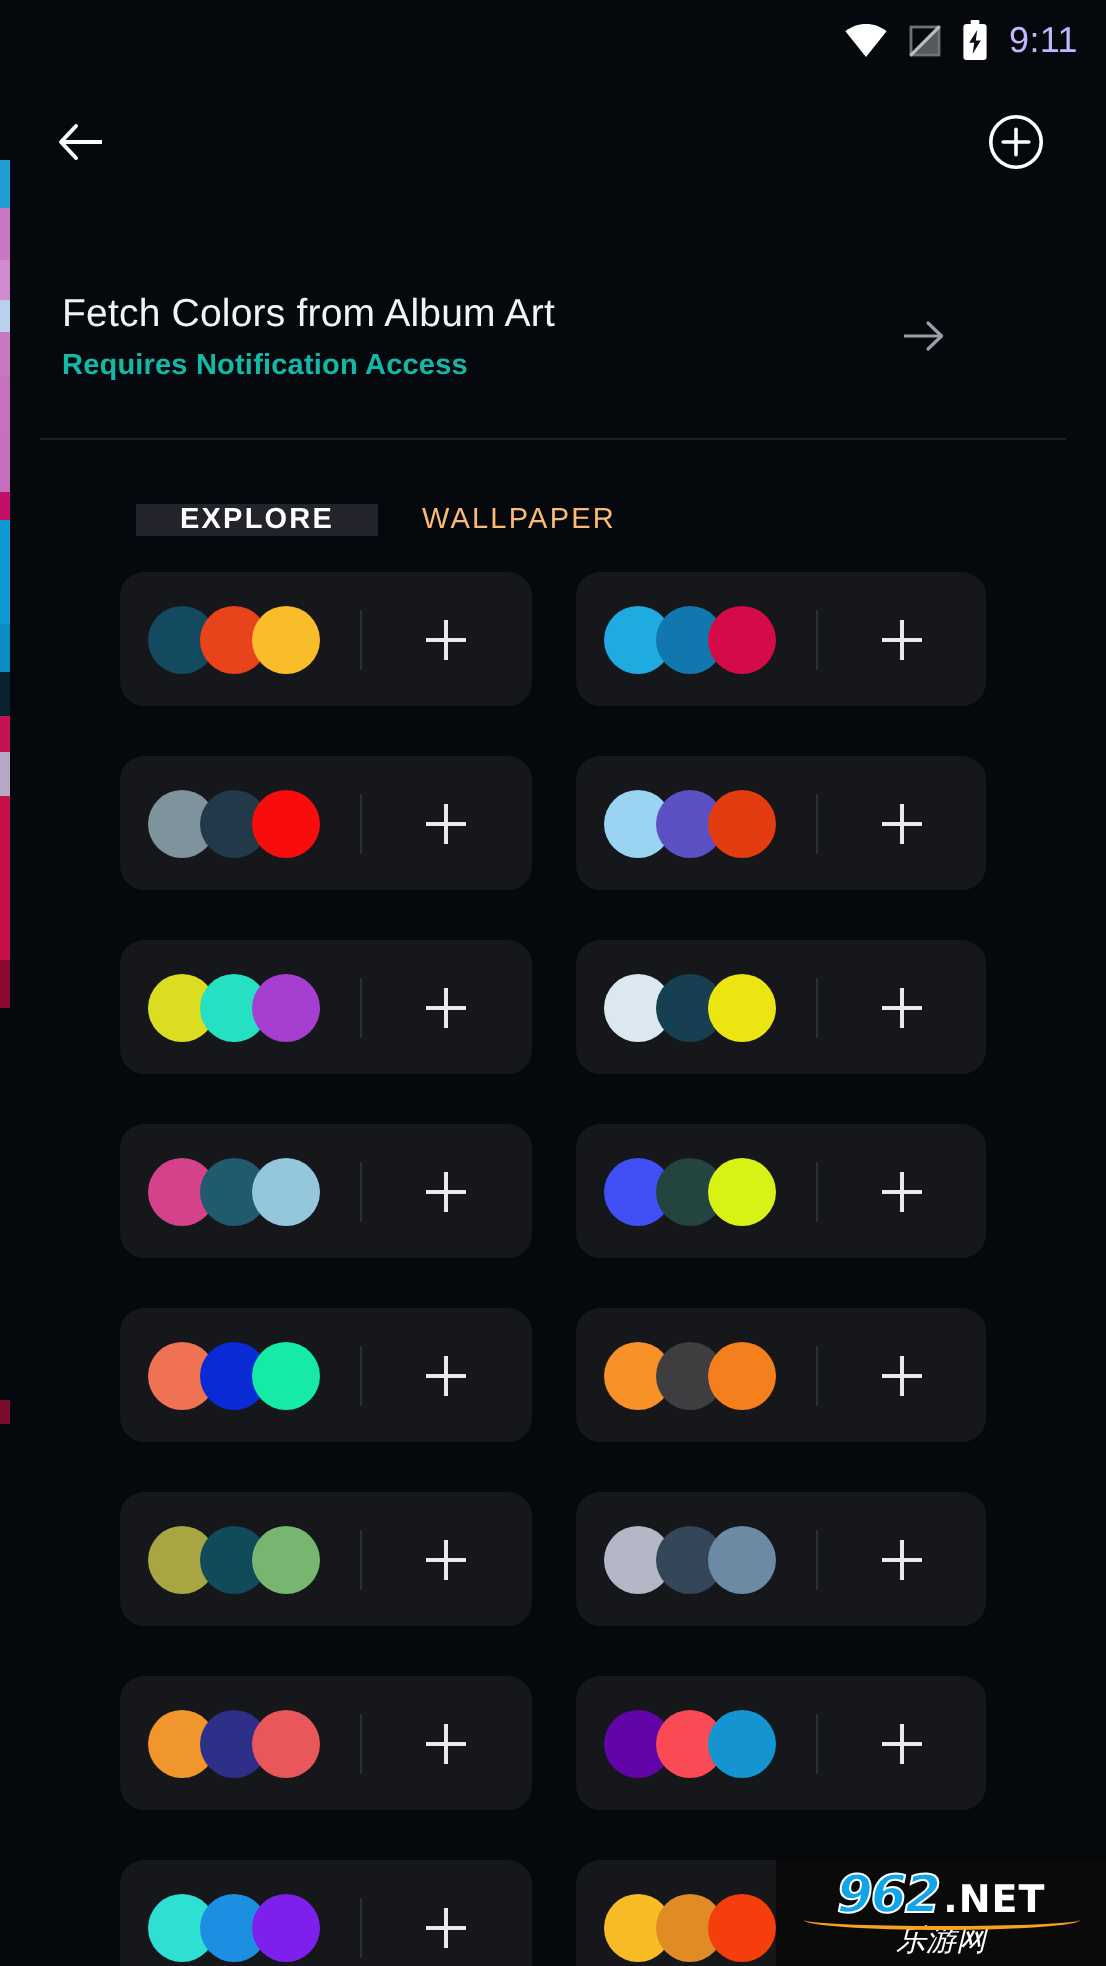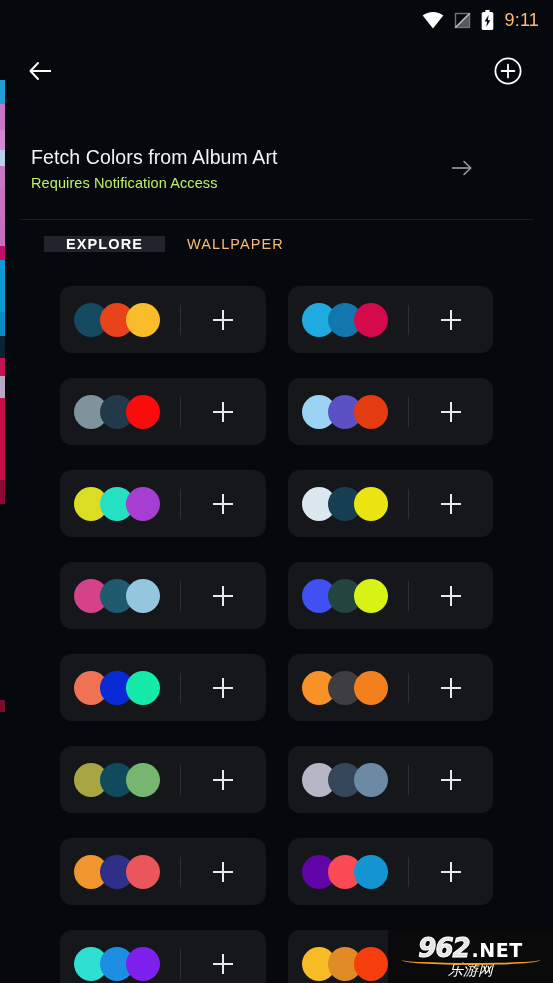--- a/index.html
+++ b/index.html
@@ -28,21 +28,21 @@
   .statusbar {
     position: absolute; left: 0; top: 0;
     width: 553px; height: 40px;
     display: flex; align-items: center; justify-content: flex-end;
     padding-right: 14px;
     background: #05090d;
     z-index: 20;
   }
   .statusbar .sb-icon { margin-left: 10px; display: flex; align-items: center; }
   .sb-time {
-    color: #fdba74; font-size: 18px; margin-left: 11px;
+    color: #c4b5fd; font-size: 18px; margin-left: 11px;
     letter-spacing: .2px; font-weight: 400;
   }
 
   
   .appbar {
     position: absolute; left: 0; top: 40px;
     width: 553px; height: 62px;
     display: flex; align-items: center; justify-content: space-between;
     padding: 0 31px 0 29px;
   }
@@ -62,22 +62,22 @@
 
   .divider {
     position: absolute; left: 20px; top: 219px;
     width: 513px; height: 1px; background: #1b1f24;
   }
 
   
   .tabs {
     position: absolute; left: 0; top: 220px;
     width: 477px; height: 48px;
-    display: flex; align-items: center;
-    padding-left: 44px;
+    display: flex; align-items: flex-end;
+    padding-left: 68px;
   }
   .tab {
     display: flex; align-items: center; justify-content: center;
     font-size: 14.5px; letter-spacing: 1.1px;
     color: #fdba74; cursor: pointer;
     padding: 0 22px;
     white-space: nowrap;
   }
   .tab.active { background: #23242b; color: #ffffff; font-weight: 700; }
 
@@ -138,21 +138,21 @@
     align-items: center; justify-content: center;
     z-index: 25;
   }
   .wm-top {
     display: flex; align-items: baseline; gap: 2px;
     font-family: "DejaVu Sans", sans-serif;
     font-weight: 700;
   }
   .wm-962 {
     font-size: 26px; font-style: italic; font-weight: 700;
-    color: #e5e5e5; -webkit-text-stroke: 1px #ffffff;
+    color: #0ea5e9; -webkit-text-stroke: 1px #ffffff;
     letter-spacing: -1px;
   }
   .wm-net { font-size: 19px; color: #ffffff; letter-spacing: .5px; }
   .wm-bottom {
     display: flex; align-items: flex-end; gap: 3px; margin-top: -2px; font-style: italic;
   }
   .wm-cn { font-size: 15px; color: #ffffff; font-family: "DejaVu Sans", sans-serif; }
   .wm-swoosh {
     position: absolute; left: 14px; top: 25px; width: 138px; height: 10px;
     border-bottom: 2px solid #f6a21e;
@@ -218,21 +218,21 @@
         <circle cx="14" cy="14" r="12.6" fill="none" stroke="#ffffff" stroke-width="1.8"></circle>
         <line x1="14" y1="7.6" x2="14" y2="20.4" stroke="#ffffff" stroke-width="1.8" stroke-linecap="round"></line>
         <line x1="7.6" y1="14" x2="20.4" y2="14" stroke="#ffffff" stroke-width="1.8" stroke-linecap="round"></line>
       </svg>
     </span>
   </div>
 
   <div class="banner">
     <div class="banner-texts">
       <div class="banner-title">Fetch Colors from Album Art</div>
-      <div class="banner-sub" id="banner-sub" style="color: #bef264;">Requires Notification Access</div>
+      <div class="banner-sub" id="banner-sub" style="color: #14b8a6; font-weight: bold;">Requires Notification Access</div>
     </div>
     <span class="icon-btn">
       <svg width="22" height="18" viewBox="0 0 22 18">
         <line x1="1" y1="9" x2="19.5" y2="9" stroke="#9aa0a6" stroke-width="1.6"></line>
         <polyline points="13,2.5 19.8,9 13,15.5" fill="none" stroke="#9aa0a6" stroke-width="1.6" stroke-linecap="round" stroke-linejoin="round"></polyline>
       </svg>
     </span>
   </div>
 
   <div class="divider"></div>

